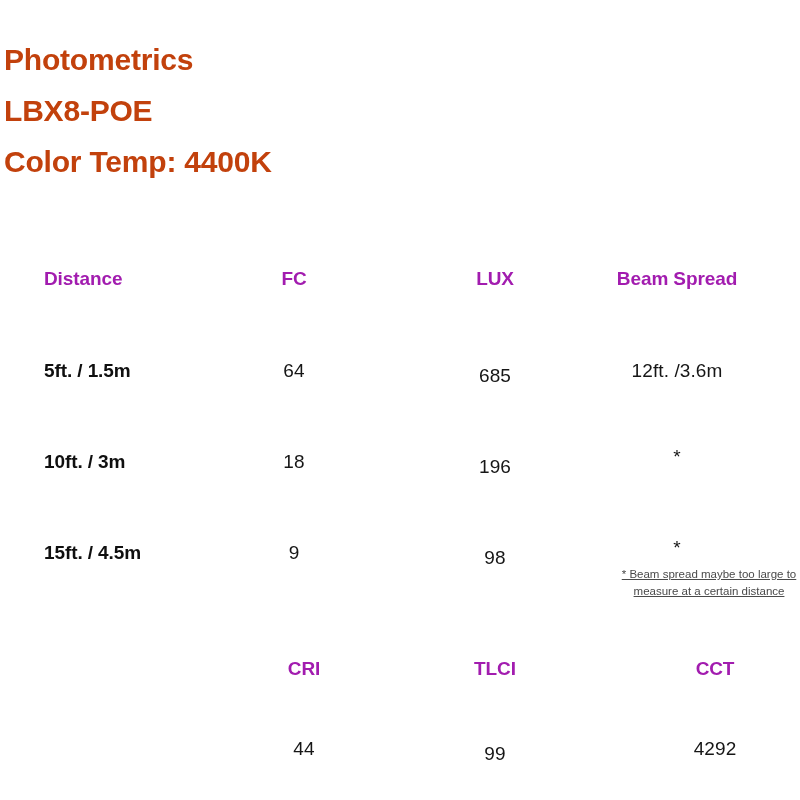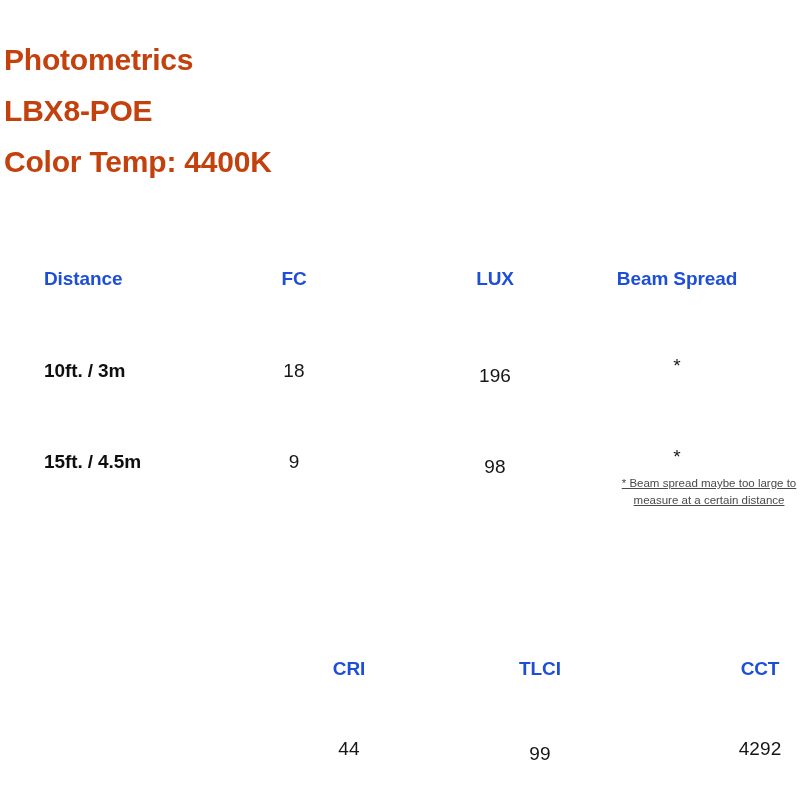--- a/index.html
+++ b/index.html
@@ -71,21 +71,21 @@
   .col-beam {
     left: 586px;
     width: 182px;
     text-align: center;
   }
 
   .head-text {
     font-size: 19px;
     font-weight: bold;
     letter-spacing: -0.1px;
-    color: #1d4ed8;
+    color: #a21caf;
   }
   .label-text {
     font-size: 19px;
     font-weight: bold;
     letter-spacing: -0.1px;
     color: #0f0f0f;
   }
   .val-text {
     font-size: 19px;
     font-weight: normal;
@@ -118,21 +118,20 @@
   
   .cri-table {
     position: absolute;
     left: 0;
     top: 658px;
     width: 800px;
   }
   .crow {
     position: relative;
     height: 80px;
-    margin-left: 45px;
   }
   .col-cri {
     left: 234px;
     width: 140px;
     text-align: center;
   }
   .col-tlci {
     left: 425px;
     width: 140px;
     text-align: center;
@@ -154,20 +153,26 @@
 
 <div class="photo-table">
 
   <div class="prow header-row">
     <div class="cell col-distance head-text">Distance</div>
     <div class="cell col-fc head-text">FC</div>
     <div class="cell col-lux head-text">LUX</div>
     <div class="cell col-beam head-text">Beam Spread</div>
   </div>
 
+  <div class="prow">
+    <div class="cell col-distance label-text">5ft. / 1.5m</div>
+    <div class="cell col-fc val-text">64</div>
+    <div class="cell col-lux val-text drop">685</div>
+    <div class="cell col-beam val-text">12ft. /3.6m</div>
+  </div>
 
   <div class="prow">
     <div class="cell col-distance label-text">10ft. / 3m</div>
     <div class="cell col-fc val-text">18</div>
     <div class="cell col-lux val-text drop">196</div>
     <div class="cell col-beam star">*</div>
   </div>
 
   <div class="prow">
     <div class="cell col-distance label-text">15ft. / 4.5m</div>

